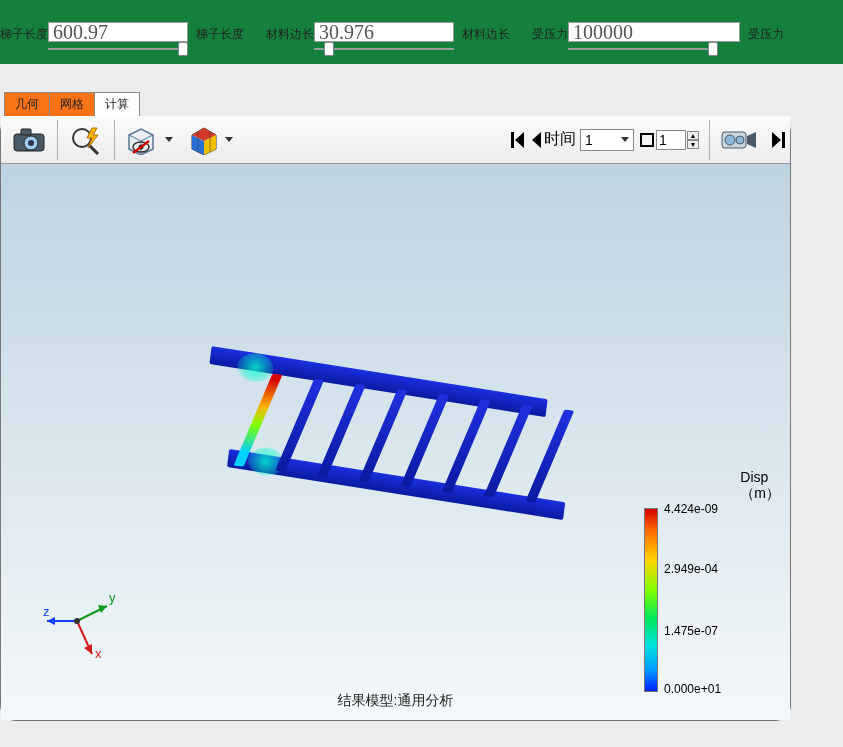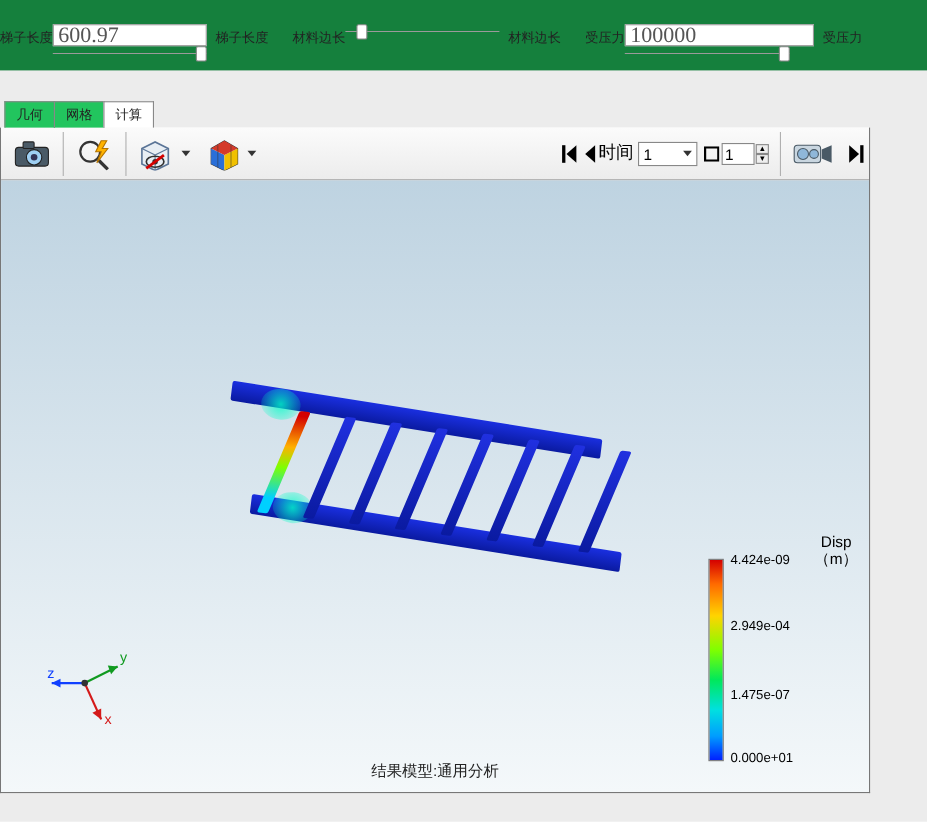--- a/index.html
+++ b/index.html
@@ -63,37 +63,38 @@
   display: flex;
   align-items: flex-end;
   padding-left: 4px;
   padding-top: 28px;
 }
 .tab {
   font-size: 12px;
   padding: 3px 10px;
   border: 1px solid #888;
   border-bottom: none;
-  background: #22c55e;
+  background: #f97316;
   margin-right: -1px;
   color: #222;
   position: relative;
 }
 .tab.active {
   background: #fff;
   z-index: 2;
 }
 
 
 .toolbar-wrap {
   border-left: 1px solid #777;
   border-right: 1px solid #777;
   border-bottom: 1px solid #777;
   background: #fff;
   width: 791px;
+  border-radius: 16px;
 }
 .toolbar {
   display: flex;
   align-items: center;
   height: 48px;
   background: linear-gradient(#fbfbfb,#ececec);
   border-bottom: 1px solid #999;
   padding: 0 2px;
 }
 .tb-btn {
@@ -184,23 +185,23 @@
   margin-left: 6px;
   height: 184px;
   position: relative;
   font-size: 12px;
   color: #000;
 }
 .legend-text div { position: absolute; white-space: nowrap; }
 .legend-title {
   position: absolute;
   right: 10px;
-  bottom: 202px;
+  bottom: 217px;
   font-size: 14px;
-  text-align: center;
+  text-align: left;
   color: #000;
 }
 
 
 .model {
   position: absolute;
   left: 200px; top: 200px;
   width: 370px; height: 160px;
   transform: rotate(7deg);
 }
@@ -245,20 +246,21 @@
       <div class="param-slider">
           <div class="thumb" style="left:130px"></div>
         </div>
     </div>
     <span class="param-label" style="margin-left:8px">梯子长度</span>
   </div>
 
   <div class="param-group" style="margin-left:12px">
     <span class="param-label">材料边长</span>
     <div class="param-field">
+      <input class="param-input" value="30.976" style="">
       <div class="param-slider">
           <div class="thumb" style="left:10px"></div>
         </div>
     </div>
     <span class="param-label" style="margin-left:8px">材料边长</span>
   </div>
 
   <div class="param-group" style="margin-left:12px">
     <span class="param-label">受压力</span>
     <div class="param-field">

